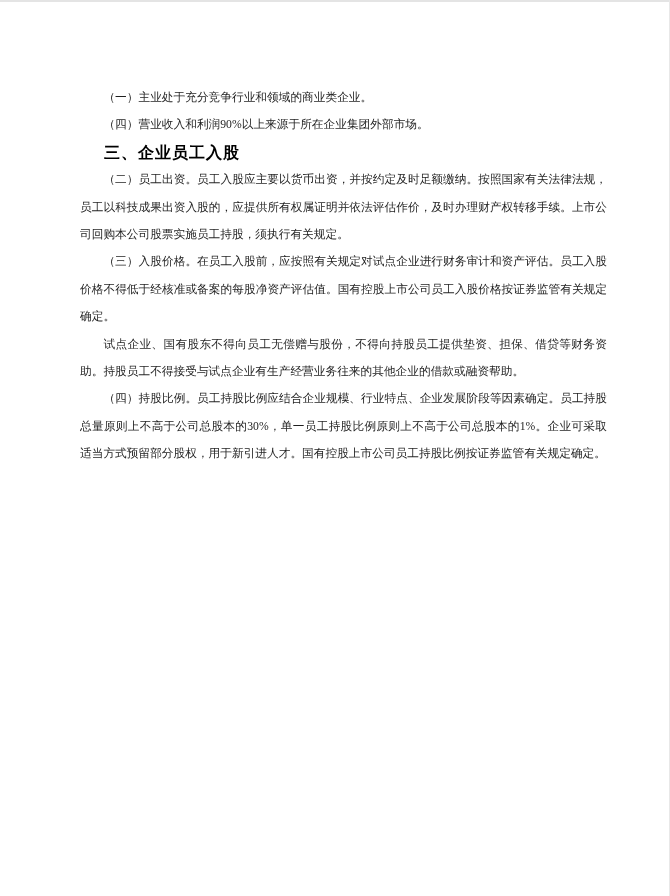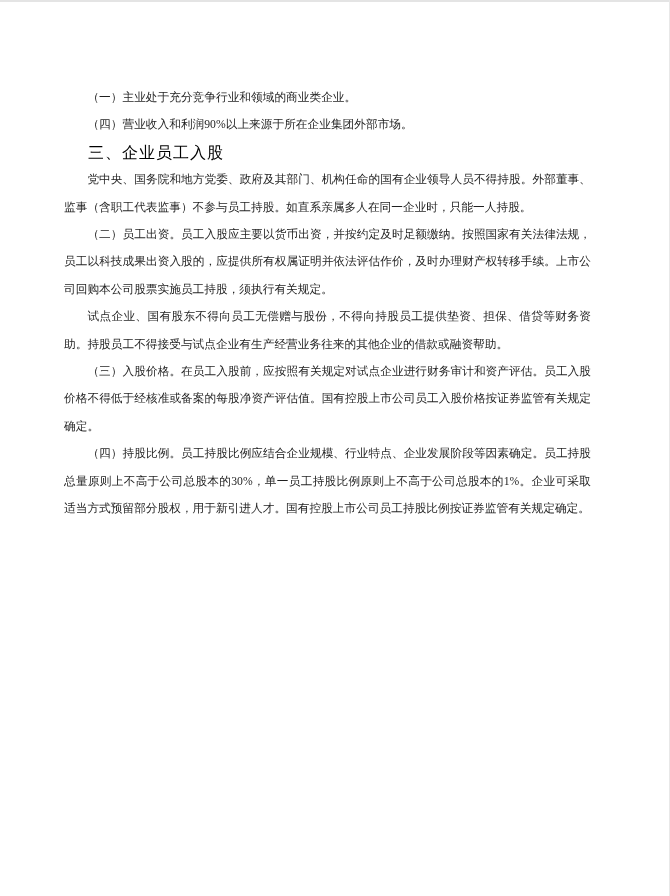--- a/index.html
+++ b/index.html
@@ -26,53 +26,52 @@
     width:670px;height:2px;
     background:var(--edge-color);
   }
   .edge-right{
     position:absolute;top:0;right:0;
     width:1px;height:896px;
     background:#e8e8e8;
   }
   .doc{
     position:absolute;
-    left:64px;top:84px;
+    left:80px;top:84px;
     width:527px;
     font-size:11.7px;
     line-height:27.4px;
     color:var(--text-color);
     text-align:justify;
     text-justify:inter-ideograph;
   }
   .para{
     margin:0;
     text-indent:2em;
     word-break:normal;
   }
   .heading{
     margin:0;
     text-indent:24px;
     font-family:"Liberation Sans","DejaVu Sans",sans-serif;
-    font-weight:normal;
+    font-weight:bold;
     font-size:16px;
     letter-spacing:1px;
     color:var(--heading-color);
     line-height:27.4px;
   }
 </style>
 </head>
 <body>
 
 <div class="page">
   <div class="edge-top"></div>
   <div class="edge-right"></div>
   <div class="doc">
       <p class="para">（一）主业处于充分竞争行业和领域的商业类企业。</p>
       <p class="para">（四）营业收入和利润90%以上来源于所在企业集团外部市场。</p>
       <p class="heading">三、企业员工入股</p>
-      <p class="para">党中央、国务院和地方党委、政府及其部门、机构任命的国有企业领导人员不得持股。外部董事、监事（含职工代表监事）不参与员工持股。如直系亲属多人在同一企业时，只能一人持股。</p>
       <p class="para">（二）员工出资。员工入股应主要以货币出资，并按约定及时足额缴纳。按照国家有关法律法规，员工以科技成果出资入股的，应提供所有权属证明并依法评估作价，及时办理财产权转移手续。上市公司回购本公司股票实施员工持股，须执行有关规定。</p>
+      <p class="para">（三）入股价格。在员工入股前，应按照有关规定对试点企业进行财务审计和资产评估。员工入股价格不得低于经核准或备案的每股净资产评估值。国有控股上市公司员工入股价格按证券监管有关规定确定。</p>
       <p class="para">试点企业、国有股东不得向员工无偿赠与股份，不得向持股员工提供垫资、担保、借贷等财务资助。持股员工不得接受与试点企业有生产经营业务往来的其他企业的借款或融资帮助。</p>
-      <p class="para">（三）入股价格。在员工入股前，应按照有关规定对试点企业进行财务审计和资产评估。员工入股价格不得低于经核准或备案的每股净资产评估值。国有控股上市公司员工入股价格按证券监管有关规定确定。</p>
       <p class="para">（四）持股比例。员工持股比例应结合企业规模、行业特点、企业发展阶段等因素确定。员工持股总量原则上不高于公司总股本的30%，单一员工持股比例原则上不高于公司总股本的1%。企业可采取适当方式预留部分股权，用于新引进人才。国有控股上市公司员工持股比例按证券监管有关规定确定。</p>
     </div>
 </div>
 
 </body></html>

